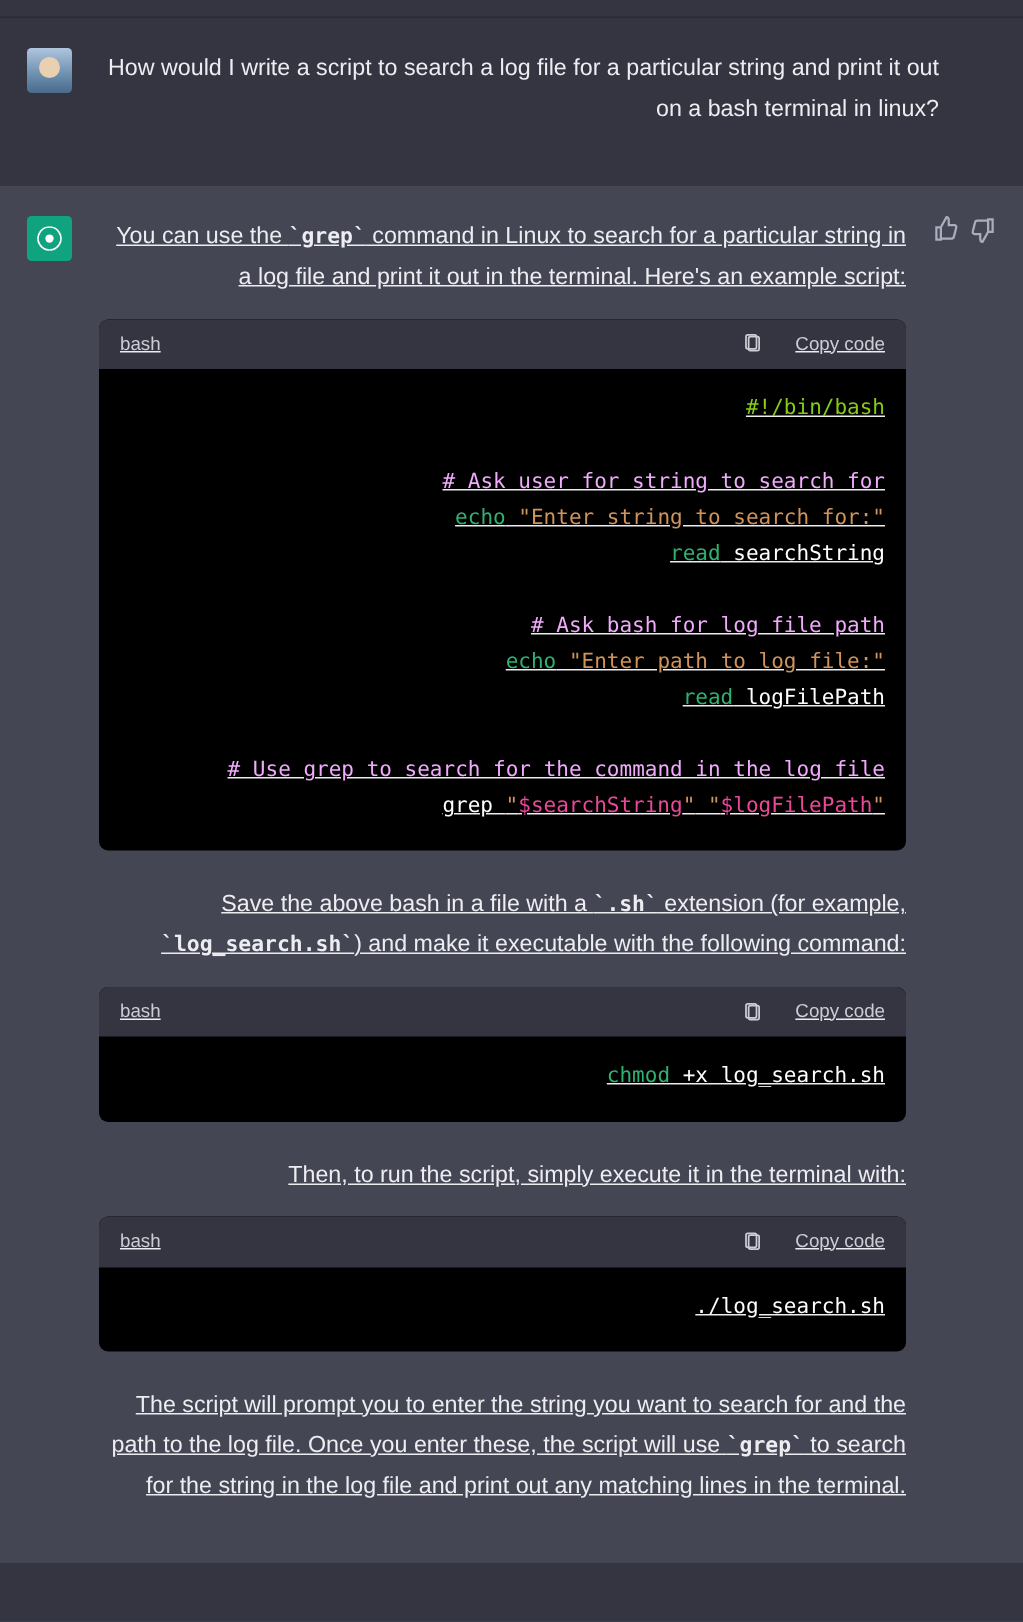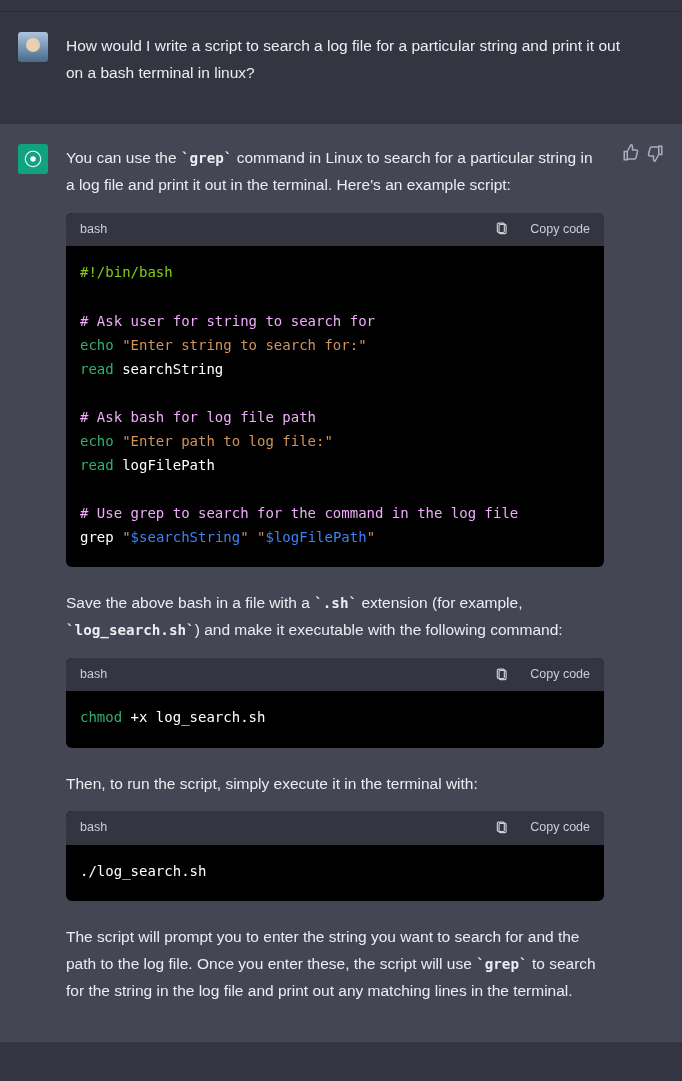--- a/index.html
+++ b/index.html
@@ -13,23 +13,24 @@
   }
   .topbar {
     height: 12px;
     background: #343541;
     border-bottom: 1px solid #2a2b32;
   }
   .msg {
     padding: 20px 18px 24px 18px;
     display: flex;
     gap: 18px;
+    text-align: right;
   }
   .msg.user { background: #343541; }
-  .msg.assistant { background: #444654; }
+  .msg.assistant { background: #444654; text-decoration: underline; }
   .avatar {
     width: 30px;
     height: 30px;
     border-radius: 3px;
     flex-shrink: 0;
     display: flex;
     align-items: center;
     justify-content: center;
     overflow: hidden;
   }
@@ -87,21 +88,21 @@
     font-family: ui-monospace, SFMono-Regular, Menlo, Consolas, monospace;
     font-size: 14px;
     line-height: 1.72;
     white-space: pre;
     color: #fff;
     overflow-x: auto;
   }
   .tok-comment { color: #f0abfc; }
   .tok-builtin { color: #2fb170; }
   .tok-string  { color: #d0935a; }
-  .tok-var     { color: #3b82f6; }
+  .tok-var     { color: #ec4899; }
   .tok-shebang { color: #84cc16; }
   .actions {
     flex-shrink: 0;
     display: flex;
     flex-direction: row;
     gap: 6px;
     color: #acacbe;
   }
   .actions .act { width: 18px; height: 18px; cursor: pointer; }
 </style>

